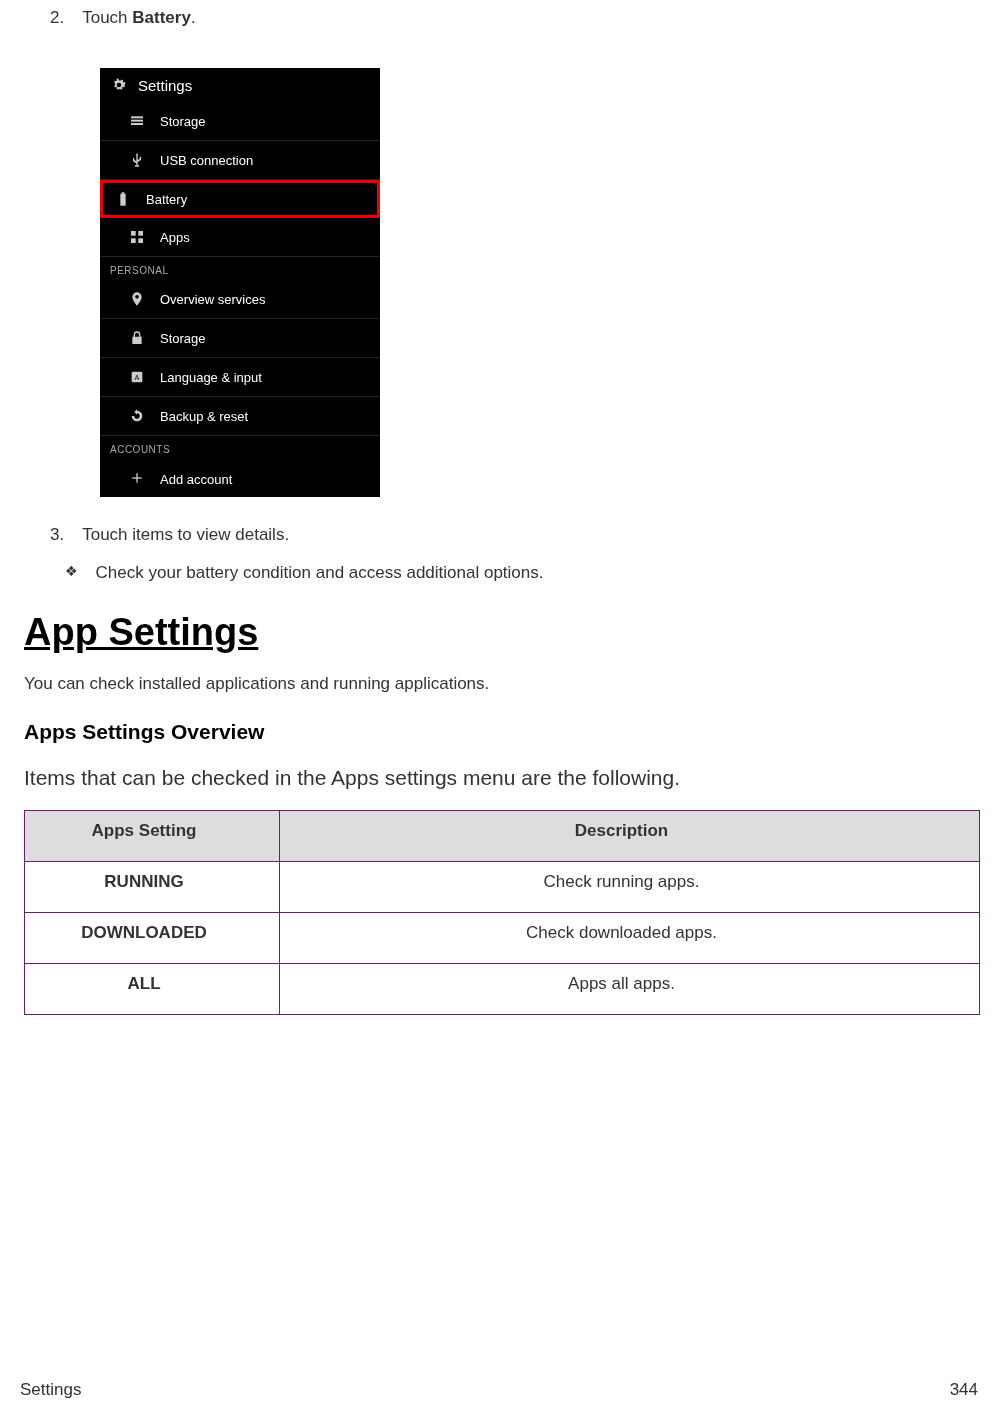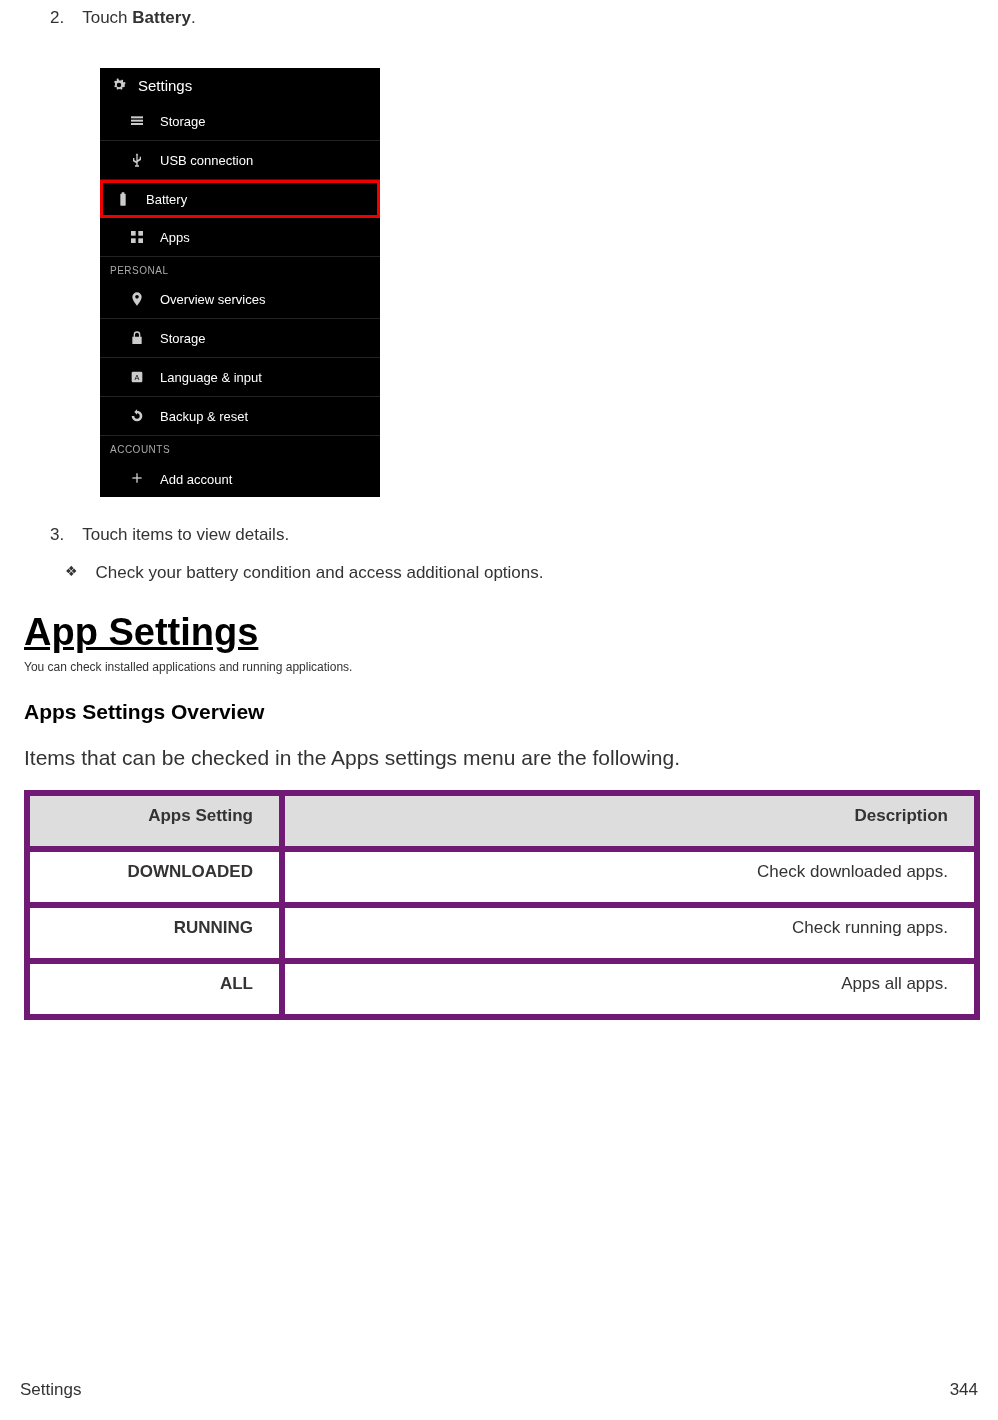--- a/index.html
+++ b/index.html
@@ -97,23 +97,23 @@
     h1 {
       font-family: Verdana, Arial, sans-serif;
       font-size: 38px;
       font-weight: bold;
       margin-top: 28px;
       margin-left: 4px;
       color: #000;
       text-decoration: underline;
     }
     .subtext {
-      margin-top: 6px;
-      margin-left: 4px;
-      font-size: 12px;
+      margin-top: 20px;
+      margin-left: 4px;
+      font-size: 17px;
       color: #333;
     }
     h2 {
       font-size: 21px;
       font-weight: bold;
       margin-top: 26px;
       margin-left: 4px;
       color: #000000;
     }
     .desc {
@@ -123,22 +123,22 @@
       color: #333;
     }
     table {
       margin-top: 20px;
       margin-left: 4px;
       width: 956px;
       border-collapse: collapse;
       font-size: 17px;
     }
     th, td {
-      border: 6px solid #701a75;
-      text-align: right;
+      border: 1px solid #701a75;
+      text-align: center;
       vertical-align: top;
       padding: 10px 26px 20px 10px;
     }
     th {
       background: #ddd;
       font-weight: bold;
       color: #333;
     }
     td.label {
       font-weight: bold;
@@ -276,26 +276,26 @@
 <h2>Apps Settings Overview</h2>
 <p class="desc">Items that can be checked in the Apps settings menu are the following.</p>
 
 <table>
   <tbody>
       <tr>
     <th>Apps Setting</th>
     <th>Description</th>
   </tr>
   <tr>
+    <td class="label">RUNNING</td>
+    <td class="desc-cell">Check running apps.</td>
+  </tr>
+  <tr>
     <td class="label">DOWNLOADED</td>
     <td class="desc-cell">Check downloaded apps.</td>
-  </tr>
-  <tr>
-    <td class="label">RUNNING</td>
-    <td class="desc-cell">Check running apps.</td>
   </tr>
   <tr>
     <td class="label">ALL</td>
     <td class="desc-cell">Apps all apps.</td>
   </tr>
 </tbody>
   </table>
 
 <div class="footer">
   <span>Settings</span>

